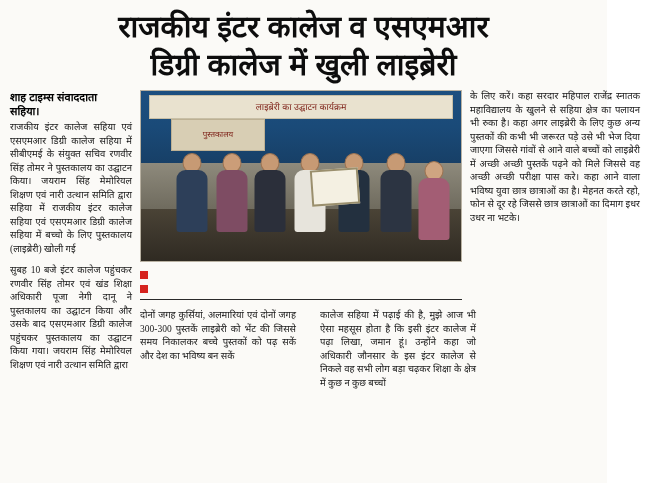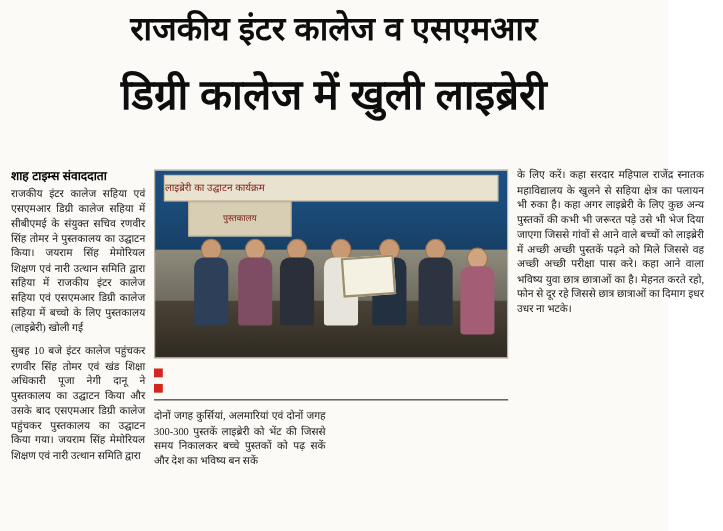--- a/index.html
+++ b/index.html
@@ -31,43 +31,41 @@
     font-weight: bold;
     color: #0d0d0d;
     letter-spacing: 0px;
   }
   .headline .line1 {
     font-size: 30px;
     line-height: 38px;
     white-space: nowrap;
   }
   .headline .line2 {
-    font-size: 38px;
+    font-size: 30px;
     line-height: 38px;
     white-space: nowrap;
-    margin-top: 22px;
   }
   .rule-under-head {
     height: 0px;
     margin: 4px 0 6px 0;
   }
 
   
   .body-wrap {
     display: flex;
     gap: 8px;
     align-items: flex-start;
     height: 330px;
   }
   .col {
     font-size: 9.5px;
     line-height: 13.5px;
     text-align: justify;
     color: #1a1a1a;
-    margin-top: 42px;
   }
   .col-left {
     width: 122px;
     flex: 0 0 122px;
   }
   .col-mid {
     width: 322px;
     flex: 0 0 322px;
   }
   .col-right {
@@ -110,20 +108,21 @@
   }
   .photo .banner {
     position: absolute;
     left: 8px; top: 4px; right: 8px;
     height: 22px;
     background: #e9e2cf;
     border: 1px solid #c8bfa6;
     font-family: "Liberation Sans", sans-serif;
     font-size: 9px;
     color: #7a1b12;
+    text-align: center;
     line-height: 22px;
     overflow: hidden;
     white-space: nowrap;
   }
   .photo .banner2 {
     position: absolute;
     left: 30px; top: 28px;
     width: 92px; height: 30px;
     background: #d8ceb4;
     border: 1px solid #bdb194;
@@ -253,20 +252,21 @@
     <div class="line1">राजकीय इंटर कालेज व एसएमआर</div>
     <div class="line2">डिग्री कालेज में खुली लाइब्रेरी</div>
   </div>
   <div class="rule-under-head"></div>
 
   <div class="body-wrap">
 
     <div class="col col-left">
       <div class="byline">
         <span>शाह टाइम्स संवाददाता</span>
+        <span class="place">सहिया।</span>
       </div>
       <p class="para">राजकीय इंटर कालेज सहिया एवं एसएमआर डिग्री कालेज सहिया में सीबीएमई के संयुक्त सचिव रणवीर सिंह तोमर ने पुस्तकालय का उद्घाटन किया। जयराम सिंह मेमोरियल शिक्षण एवं नारी उत्थान समिति द्वारा सहिया में राजकीय इंटर कालेज सहिया एवं एसएमआर डिग्री कालेज सहिया में बच्चो के लिए पुस्तकालय (लाइब्रेरी) खोली गई</p>
       <p class="para">सुबह 10 बजे इंटर कालेज पहुंचकर रणवीर सिंह तोमर एवं खंड शिक्षा अधिकारी पूजा नेगी दानू ने पुस्तकालय का उद्घाटन किया और उसके बाद एसएमआर डिग्री कालेज पहुंचकर पुस्तकालय का उद्घाटन किया गया। जयराम सिंह मेमोरियल शिक्षण एवं नारी उत्थान समिति द्वारा</p>
     </div>
 
     <div class="col col-mid mid-stack">
 
       <div class="photo">
         <div class="backdrop"></div>
         <div class="banner">लाइब्रेरी का उद्घाटन कार्यक्रम</div>
@@ -312,20 +312,23 @@
         <div class="callout">
           <span class="sq"></span>
         </div>
       </div>
       <div class="callout-rule"></div>
 
       <div class="lower">
         <div class="lcol">
           <p class="para">दोनों जगह कुर्सियां, अलमारियां एवं दोनों जगह 300-300 पुस्तकें लाइब्रेरी को भेंट की जिससे समय निकालकर बच्चे पुस्तकों को पढ़ सकें और देश का भविष्य बन सकें</p>
         </div>
+        <div class="lcol">
+          <p class="para">कालेज सहिया में पढ़ाई की है, मुझे आज भी ऐसा महसूस होता है कि इसी इंटर कालेज में पढ़ा लिखा, जमान हूं। उन्होंने कहा जो अधिकारी जौनसार के इस इंटर कालेज से निकले वह सभी लोग बड़ा चढ़कर शिक्षा के क्षेत्र में कुछ न कुछ बच्चों</p>
+        </div>
       </div>
 
     </div>
 
     <div class="col col-right">
       <p class="para">के लिए करें। कहा सरदार महिपाल राजेंद्र स्नातक महाविद्यालय के खुलने से सहिया क्षेत्र का पलायन भी रुका है। कहा अगर लाइब्रेरी के लिए कुछ अन्य पुस्तकों की कभी भी जरूरत पड़े उसे भी भेज दिया जाएगा जिससे गांवों से आने वाले बच्चों को लाइब्रेरी में अच्छी अच्छी पुस्तकें पढ़ने को मिले जिससे वह अच्छी अच्छी परीक्षा पास करे। कहा आने वाला भविष्य युवा छात्र छात्राओं का है। मेहनत करते रहो, फोन से दूर रहे जिससे छात्र छात्राओं का दिमाग इधर उधर ना भटके।</p>
     </div>
 
   </div>
 </div>

